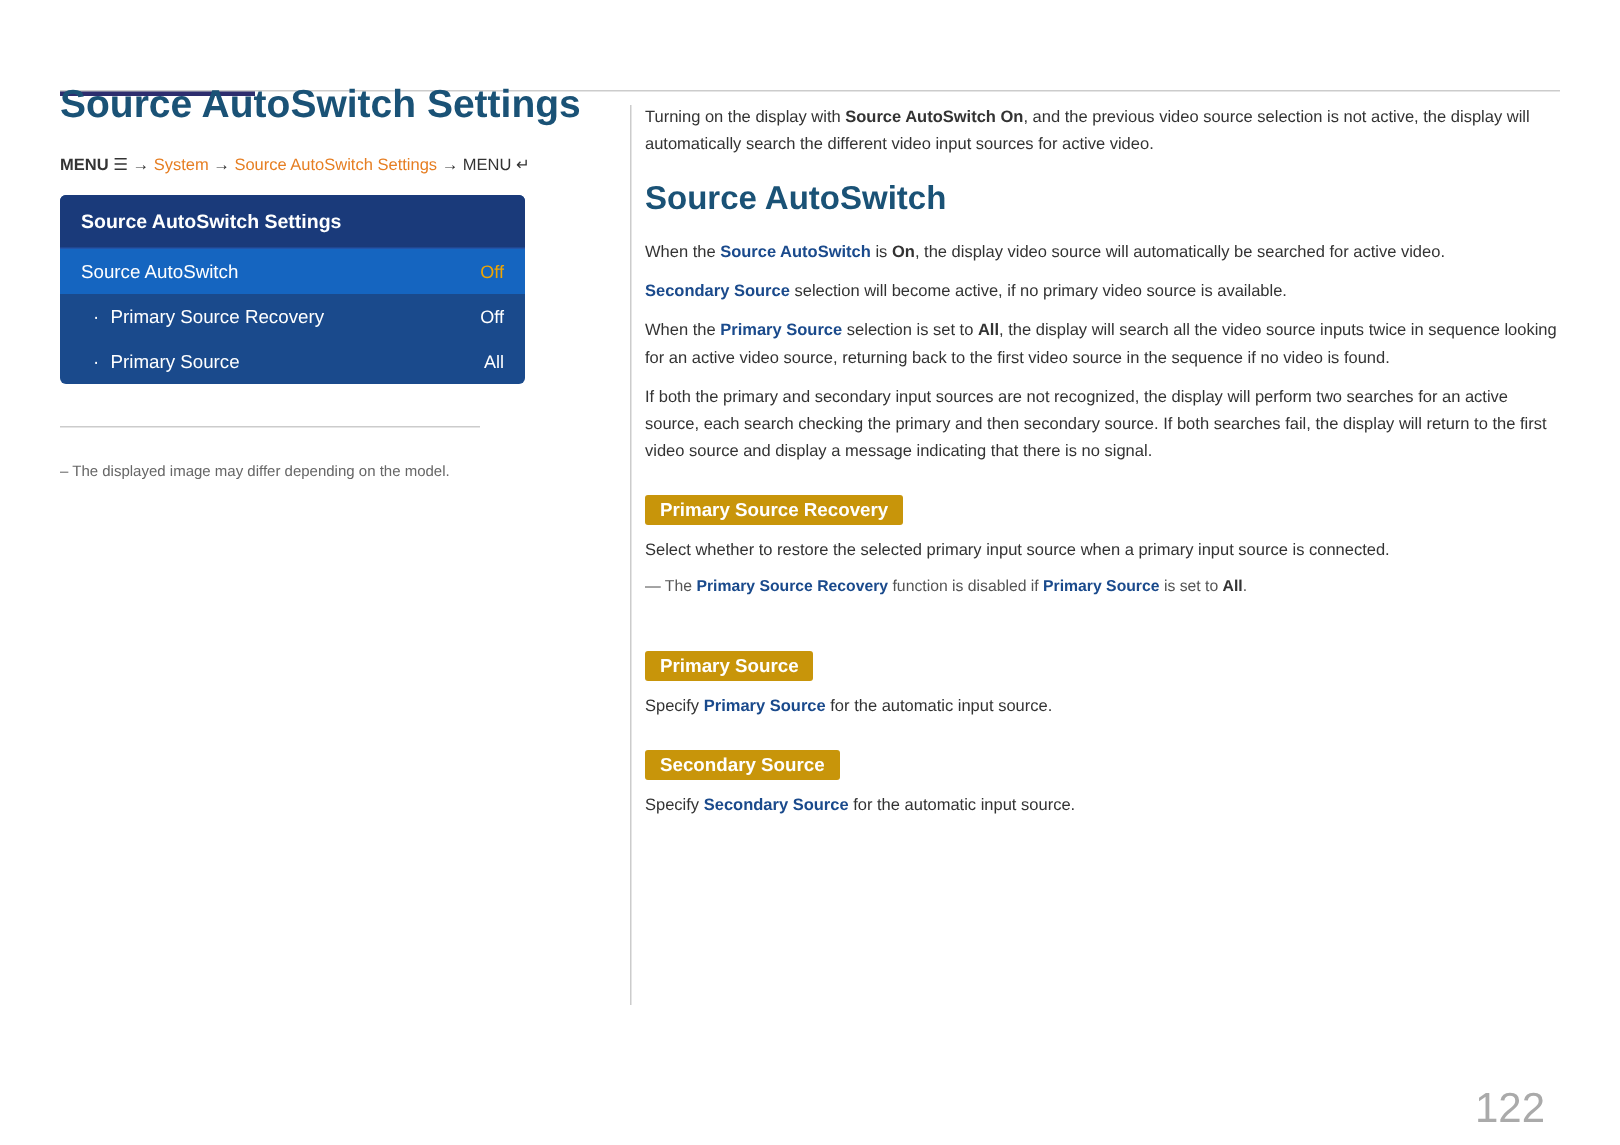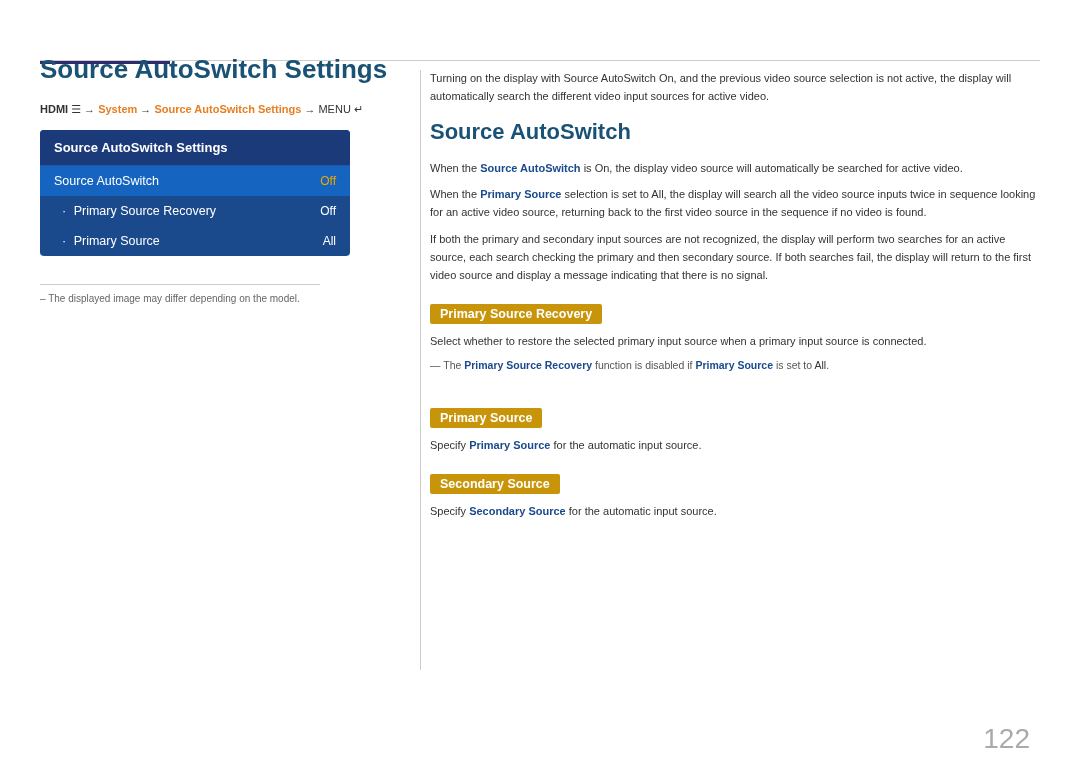--- a/index.html
+++ b/index.html
@@ -60,21 +60,21 @@
       color: #333;
       margin-bottom: 14px;
     }
 
     .menu-path .bold-label {
       font-weight: bold;
     }
 
     .menu-path .orange-text {
       color: #e67e22;
-      font-weight: bold;
+      font-weight: normal;
     }
 
     .menu-box {
       background: #1a4a8c;
       border-radius: 4px;
       overflow: hidden;
       width: 310px;
     }
 
     .menu-box-title {
@@ -115,21 +115,21 @@
 
     .menu-item .dot {
       margin-right: 4px;
     }
 
     .disclaimer {
       margin-top: 28px;
       font-size: 10px;
       color: #666;
       border-top: 1px solid #ccc;
-      padding-top: 8px;
+      padding-top: 24px;
       width: 280px;
     }
 
     
     .right-col {
       position: absolute;
       top: 70px;
       left: 430px;
       right: 40px;
     }
@@ -158,21 +158,21 @@
     }
 
     .body-text {
       font-size: 11px;
       color: #333;
       line-height: 1.65;
       margin-bottom: 8px;
     }
 
     .bold-blue { font-weight: bold; color: #1a4a8c; }
-    .bold-plain { font-weight: normal; color: #333; }
+    .bold-plain { font-weight: bold; color: #333; }
 
     .section-heading {
       display: inline-block;
       background: #c8950a;
       color: #fff;
       font-size: 12.5px;
       font-weight: bold;
       padding: 3px 10px;
       margin: 12px 0 8px 0;
       border-radius: 2px;
@@ -189,21 +189,21 @@
 <body>
 
 <div class="left-accent"></div>
 <div class="top-border"></div>
 
 <div class="left-col">
 
   <h1 class="main-title">Source AutoSwitch Settings</h1>
 
   <div class="menu-path">
-    <span class="bold-label">HDMI</span>
+    <span class="bold-label">MENU</span>
     <span> ☰ </span>
     <span>→ </span>
     <span class="orange-text">System</span>
     <span> → </span>
     <span class="orange-text">Source AutoSwitch Settings</span>
     <span> → MENU ↵</span>
   </div>
 
   <div class="menu-box">
     <div class="menu-box-title">Source AutoSwitch Settings</div>
@@ -232,20 +232,23 @@
   <p class="intro-text">
     Turning on the display with <strong class="bold-plain">Source AutoSwitch On</strong>, and the previous video source selection is not active, the display will automatically search the different video input sources for active video.
   </p>
 
   <h2 class="section-title-main">Source AutoSwitch</h2>
 
   <p class="body-text">
     When the <strong class="bold-blue">Source AutoSwitch</strong> is <strong class="bold-plain">On</strong>, the display video source will automatically be searched for active video.
   </p>
   <p class="body-text">
+    <strong class="bold-blue">Secondary Source</strong> selection will become active, if no primary video source is available.
+  </p>
+  <p class="body-text">
     When the <strong class="bold-blue">Primary Source</strong> selection is set to <strong class="bold-plain">All</strong>, the display will search all the video source inputs twice in sequence looking for an active video source, returning back to the first video source in the sequence if no video is found.
   </p>
   <p class="body-text">
     If both the primary and secondary input sources are not recognized, the display will perform two searches for an active source, each search checking the primary and then secondary source. If both searches fail, the display will return to the first video source and display a message indicating that there is no signal.
   </p>
 
   <div>
     <div class="section-heading">Primary Source Recovery</div>
     <p class="body-text">Select whether to restore the selected primary input source when a primary input source is connected.</p>
     <p class="note-text">

